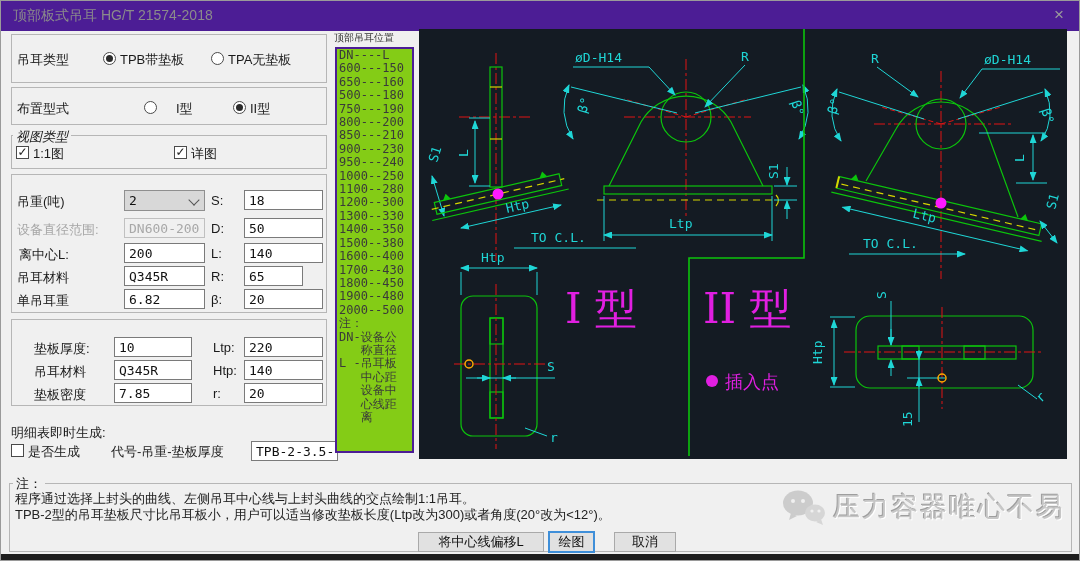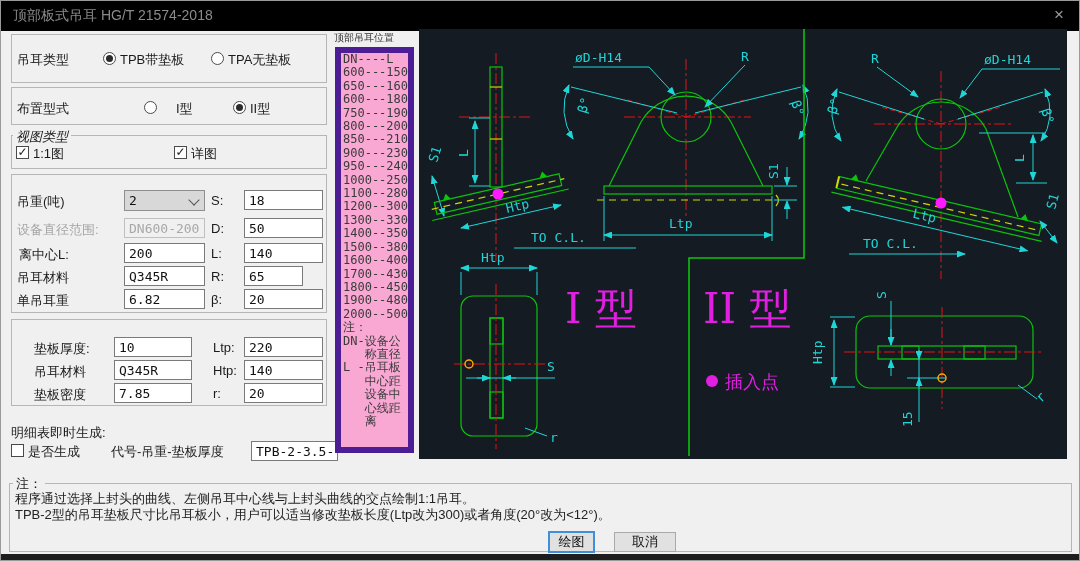--- a/index.html
+++ b/index.html
@@ -1,39 +1,39 @@
 <!DOCTYPE html>
 <html><head>
 <meta charset="utf-8">
 <style>
   html,body{margin:0;padding:0;background:#d9d9d9;}
   .win{position:relative;width:1080px;height:561px;background:#f0f0f0;border:1px solid #9a9a9a;
        box-sizing:border-box;font-family:"Liberation Sans",sans-serif;overflow:hidden;}
-  .titlebar{position:absolute;left:0;top:0;width:100%;height:30px;background:#000000;}
+  .titlebar{position:absolute;left:0;top:0;width:100%;height:30px;background:#4c1d95;}
   .title{position:absolute;left:12px;top:6px;font-size:14px;color:#8b8b8b;}
   .close{position:absolute;right:8px;top:3px;width:24px;height:21px;text-align:center;
          font-size:17px;color:#9b9b9b;line-height:21px;cursor:default;}
   .groupbox{position:absolute;border:1px solid #b6b6b6;box-sizing:border-box;}
   .lbl{position:absolute;font-size:13px;color:#1a1a1a;white-space:nowrap;}
   .lbl.dis{color:#a6a6a6;}
   .legend{position:absolute;background:#f0f0f0;padding:0 3px;font-size:13px;color:#1a1a1a;white-space:nowrap;}
   .field{position:absolute;box-sizing:border-box;height:20px;border:1px solid #7a7a7a;background:#fff;
          font-family:"DejaVu Sans Mono",monospace;font-size:13px;color:#111;padding:1px 4px;}
   .field.dis{border:1px solid #c0c0c0;background:#f0f0f0;color:#a8a8a8;}
   .combo{position:absolute;box-sizing:border-box;height:21px;border:1px solid #8f8f8f;background:#d8d8d8;
          font-family:"DejaVu Sans Mono",monospace;font-size:13px;color:#111;padding:2px 4px;}
   .combo .chev{position:absolute;right:6px;top:5px;width:7px;height:7px;border-right:1.6px solid #555;
          border-bottom:1.6px solid #555;transform:rotate(45deg);}
   .radio{position:absolute;width:13px;height:13px;border:1px solid #4a4a4a;border-radius:50%;background:#fff;box-sizing:border-box;}
   .radio.on::after{content:"";position:absolute;left:2px;top:2px;right:2px;bottom:2px;background:#2b2b2b;border-radius:50%;}
   .check{position:absolute;width:13px;height:13px;border:1px solid #4a4a4a;background:#fff;box-sizing:border-box;
          font-size:12px;line-height:11px;text-align:center;color:#222;}
   .listhead{position:absolute;left:333px;top:30px;font-family:"DejaVu Sans Mono",monospace;font-size:10px;color:#333;}
-  .listbox{position:absolute;left:334px;top:46px;width:79px;height:406px;border:6px solid #4c1d95;
-           background:#f9a8d4;overflow:hidden;box-sizing:border-box;}
+  .listbox{position:absolute;left:334px;top:46px;width:79px;height:406px;border:2px solid #4c1d95;
+           background:#84cc16;overflow:hidden;box-sizing:border-box;}
   .listbox span{display:block;font-family:"DejaVu Sans Mono",monospace;font-size:12px;line-height:13.4px;
            color:#3a3a3a;white-space:pre;padding-left:2px;}
   .canvas{position:absolute;left:418px;top:28px;width:648px;height:430px;background:#141b23;}
   .notebox{position:absolute;left:8px;top:482px;width:1063px;height:69px;border:1px solid #b6b6b6;box-sizing:border-box;}
   .noteline{position:absolute;font-size:13px;color:#222;white-space:nowrap;}
   .btn{position:absolute;height:20px;background:#e1e1e1;border:1px solid #a9a9a9;box-sizing:border-box;
        font-size:13px;color:#111;display:flex;align-items:center;justify-content:center;cursor:default;}
   .btn.def{border:2px solid #3f8fd9;}
   .darkstrip{position:absolute;left:0;top:553px;width:1080px;height:8px;background:#1e1e1e;}
   .watermark{position:absolute;left:780px;top:486px;display:flex;align-items:center;gap:6px;z-index:5;}
@@ -130,21 +130,21 @@
   <span class="check" style="left:10px;top:443px;"></span>
   <span class="lbl" style="left:27px;top:442px;">是否生成</span>
   <span class="lbl" style="left:110px;top:442px;">代号-吊重-垫板厚度</span>
   <input class="field" style="left: 250px; top: 440px; width: 87px;" value="TPB-2-3.5-10">
 
   <span class="listhead">顶部吊耳位置</span>
   <div class="listbox">
     <span>DN----L</span>
     <span>600---150</span>
     <span>650---160</span>
-    <span>600---180</span>
+    <span>500---180</span>
     <span>750---190</span>
     <span>800---200</span>
     <span>850---210</span>
     <span>900---230</span>
     <span>950---240</span>
     <span>1000--250</span>
     <span>1100--280</span>
     <span>1200--300</span>
     <span>1300--330</span>
     <span>1400--350</span>
@@ -327,18 +327,32 @@
       <line x1="599" y1="356" x2="618" y2="370" class="cy"></line>
       <text transform="translate(622,374) rotate(-45)" class="ct">r</text>
     </g>
   </svg>
 
   <div class="notebox"></div>
   <span class="legend" style="left:12px;top:474px;">注：</span>
   <span class="noteline" style="left:14px;top:489px;">程序通过选择上封头的曲线、左侧吊耳中心线与上封头曲线的交点绘制1:1吊耳。</span>
   <span class="noteline" style="left:14px;top:505px;">TPB-2型的吊耳垫板尺寸比吊耳板小，用户可以适当修改垫板长度(Ltp改为300)或者角度(20°改为&lt;12°)。</span>
 
-
+  <div class="watermark">
+    <svg width="46" height="40" viewBox="0 0 46 40">
+      <ellipse cx="17" cy="16" rx="15" ry="12.5" fill="#cccccc"></ellipse>
+      <path d="M10,26 l-2,7 l8,-4 z" fill="#cccccc"></path>
+      <circle cx="12" cy="14" r="2" fill="#f0f0f0"></circle>
+      <circle cx="22" cy="14" r="2" fill="#f0f0f0"></circle>
+      <ellipse cx="34" cy="26" rx="10" ry="8.5" fill="#d6d6d6"></ellipse>
+      <path d="M40,32 l2,6 l-7,-3 z" fill="#d6d6d6"></path>
+      <circle cx="31" cy="24" r="1.6" fill="#f0f0f0"></circle>
+      <circle cx="38" cy="24" r="1.6" fill="#f0f0f0"></circle>
+    </svg>
+    <span class="wmtext">压力容器唯心不易</span>
+  </div>
+
+  <div class="btn" style="left:417px;top:531px;width:126px;">将中心线偏移L</div>
   <div class="btn def" style="left:547px;top:530px;width:47px;height:22px;">绘图</div>
   <div class="btn" style="left:613px;top:531px;width:62px;">取消</div>
 
   <div class="darkstrip"></div>
 </div>
 
 </body></html>

